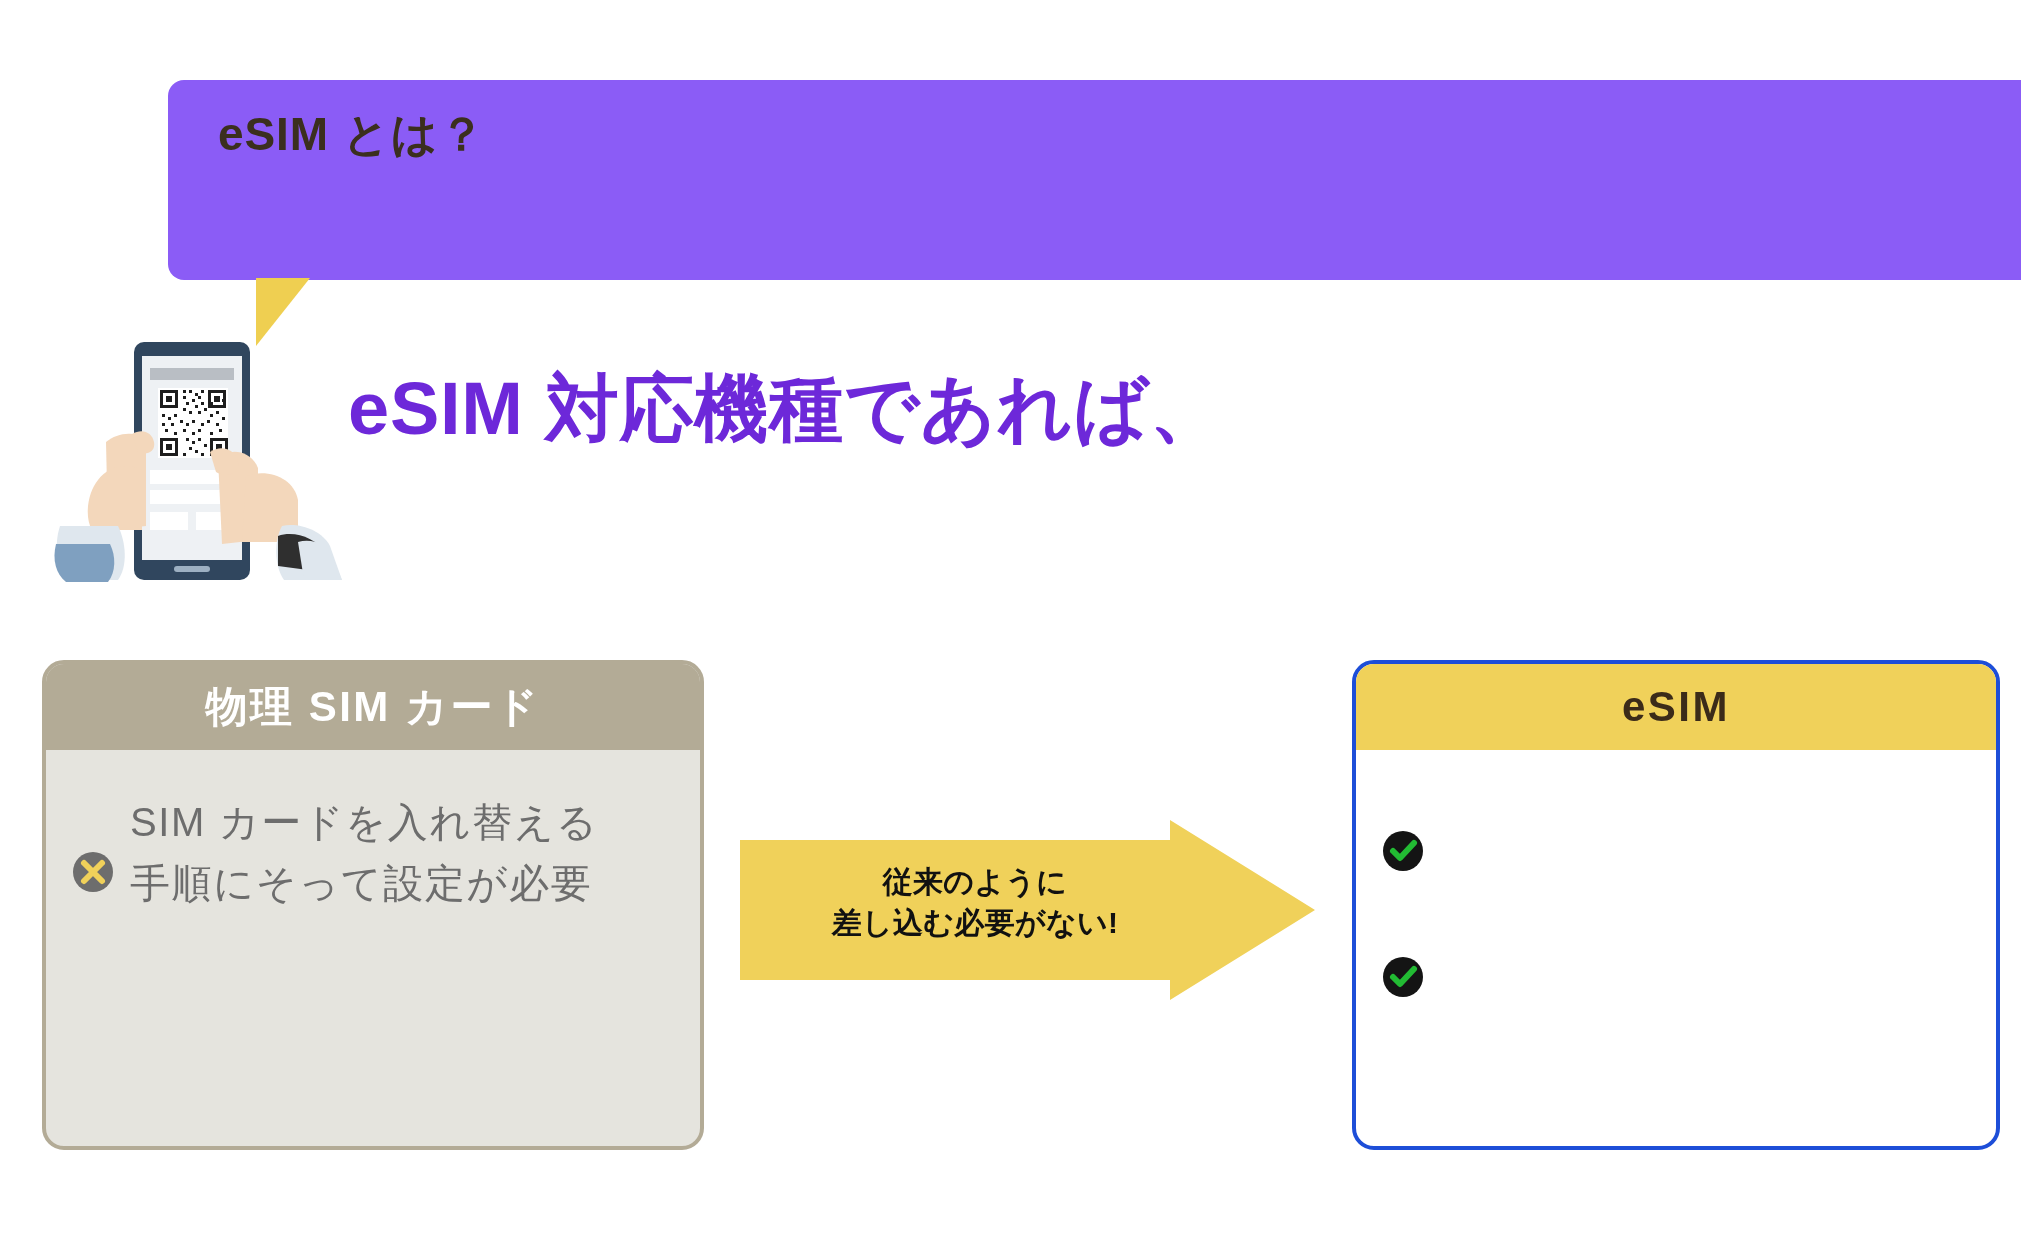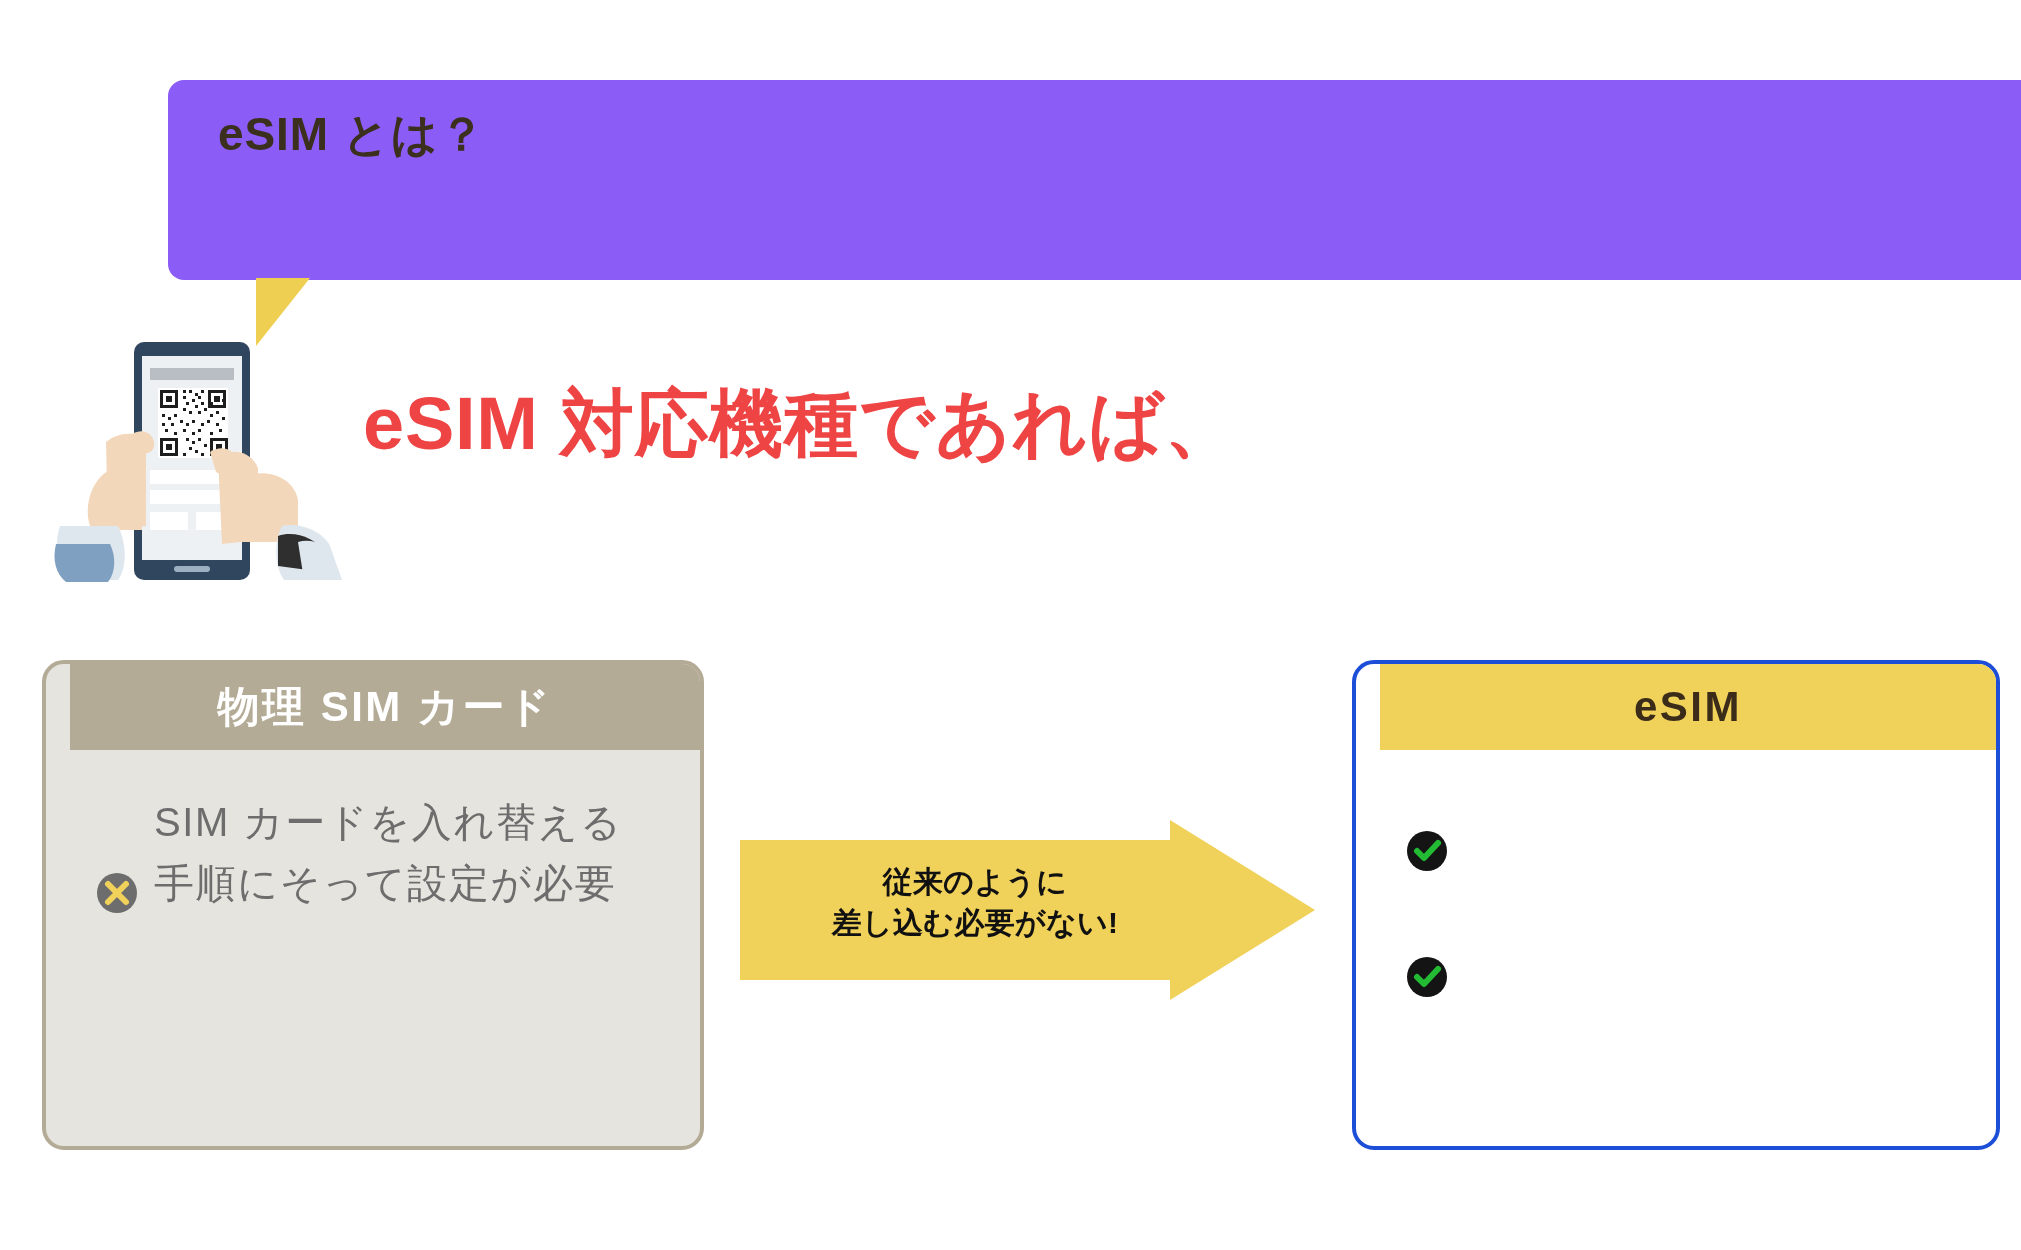--- a/index.html
+++ b/index.html
@@ -69,34 +69,33 @@
   
   #headline {
     position: absolute;
     left: 348px;
     top: 362px;
     width: 1640px;
   }
   .headline-line {
     font-size: 74px;
     font-weight: 800;
-    color: #ef4444;
+    color: #6d28d9;
     line-height: 1.28;
     letter-spacing: 0.01em;
     white-space: nowrap;
-    margin: 15px;
+    margin: 0;
   }
 
   
   .compare-box {
     position: absolute;
     box-sizing: border-box;
     border-radius: 22px;
     overflow: hidden;
-    padding-left: 24px;
   }
   #box-physical {
     left: 42px;
     top: 660px;
     width: 662px;
     height: 490px;
     background: #e5e4de;
     border: 4px solid #b3ab96;
   }
   #box-esim {
@@ -122,21 +121,21 @@
   }
   #box-esim .box-header {
     background: #f0d15a;
     color: #3b2b19;
   }
   .box-body {
     padding: 42px 26px 0 26px;
   }
   .bullet-row {
     display: flex;
-    align-items: flex-end;
+    align-items: center;
     margin-bottom: 46px;
   }
   .bullet-icon {
     flex: 0 0 auto;
     width: 42px;
     height: 42px;
     margin-top: 38px;
     margin-right: 16px;
   }
   .bullet-text {

